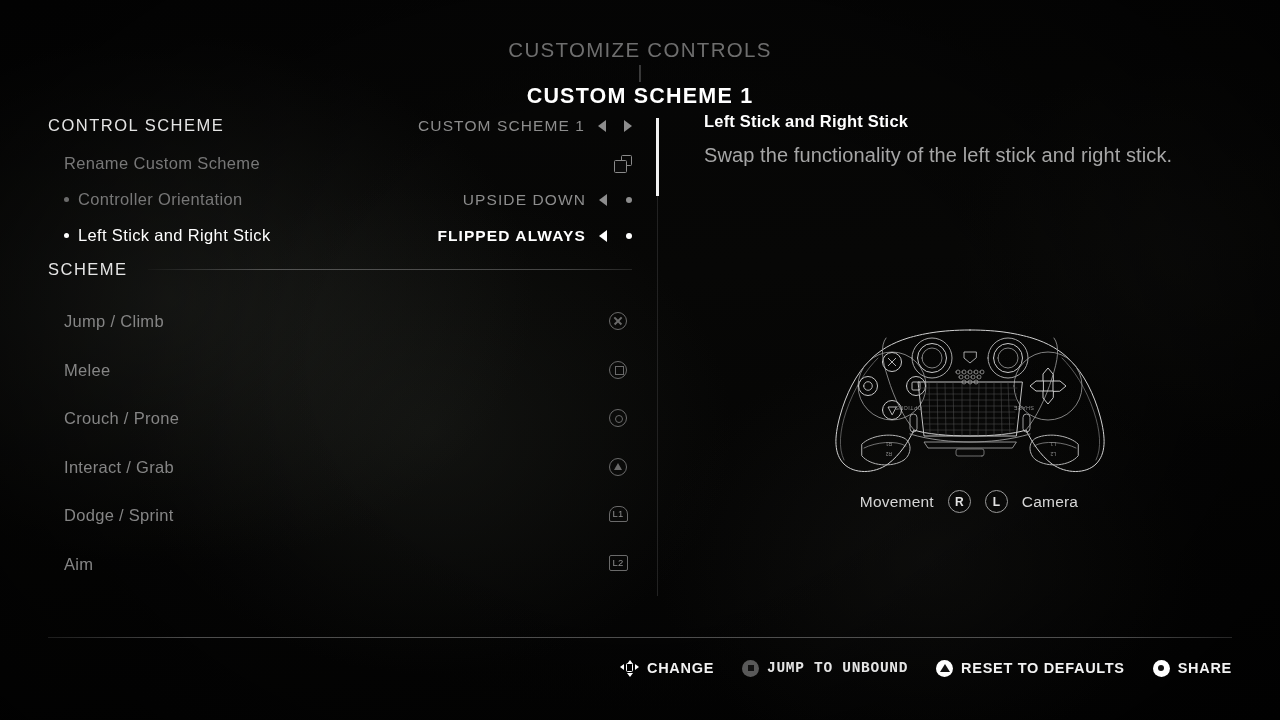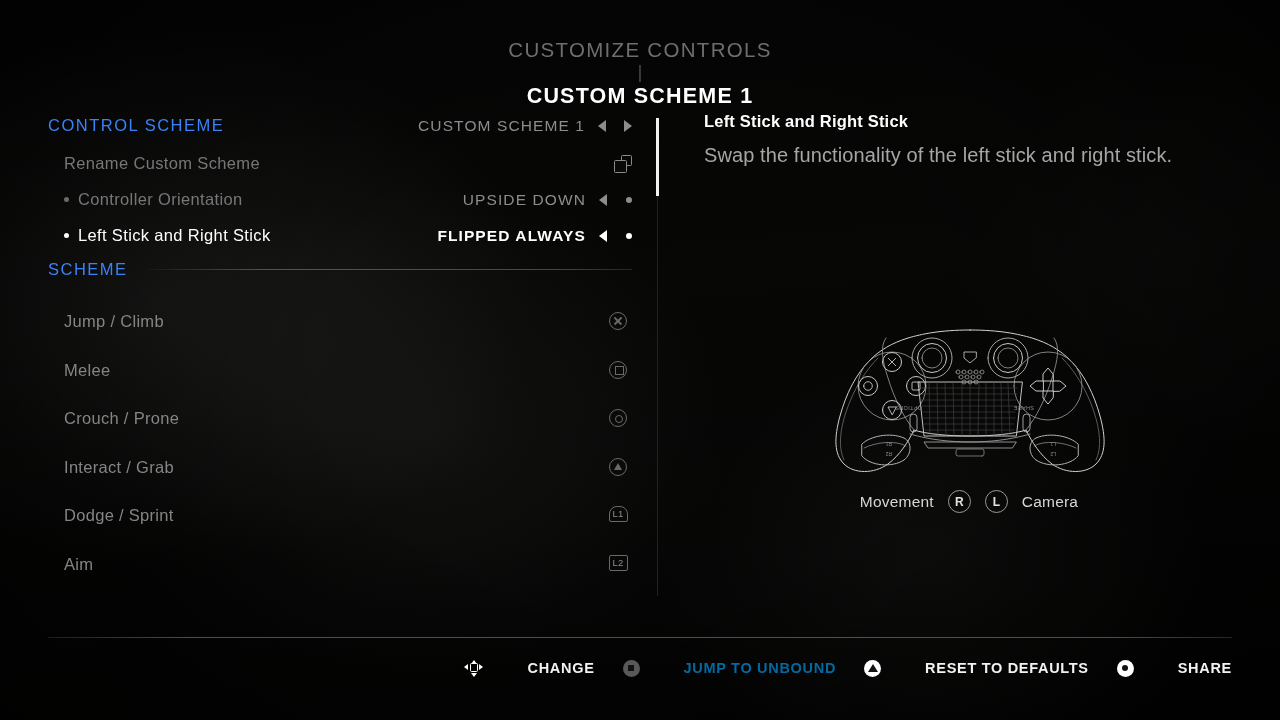--- a/index.html
+++ b/index.html
@@ -107,21 +107,21 @@
     white-space: nowrap;
   }
   .opt-value {
     font-size: 15.5px;
     letter-spacing: 1.1px;
   }
 
   .section-cap {
     font-size: 16.5px;
     letter-spacing: 1.5px;
-    color: #3b82f6;
+    color: #e5e5e5;
   }
 
   .bullet {
     display: inline-block;
     width: 5px;
     height: 5px;
     border-radius: 50%;
     margin-right: 9px;
     flex: none;
   }
@@ -362,23 +362,22 @@
     display: flex;
     align-items: center;
     gap: 8px;
     white-space: nowrap;
   }
   .fbtn .flabel {
     font-size: 14.5px;
     font-weight: 700;
     letter-spacing: 0.7px;
     color: #f2f2f2;
-    margin-left: 36px;
-  }
-  .fbtn.disabled .flabel { color: #0369a1; }
+  }
+  .fbtn.disabled .flabel { color: #e5e5e5; font-family: Liberation Mono, monospace; }
 
   
   .ico-dpad { width: 19px; height: 17px; position: relative; }
   .ico-dpad span {
     position: absolute;
     width: 0; height: 0;
   }
   .ico-dpad .dup {
     left: 6.5px; top: 0;
     border-left: 3.2px solid transparent;

